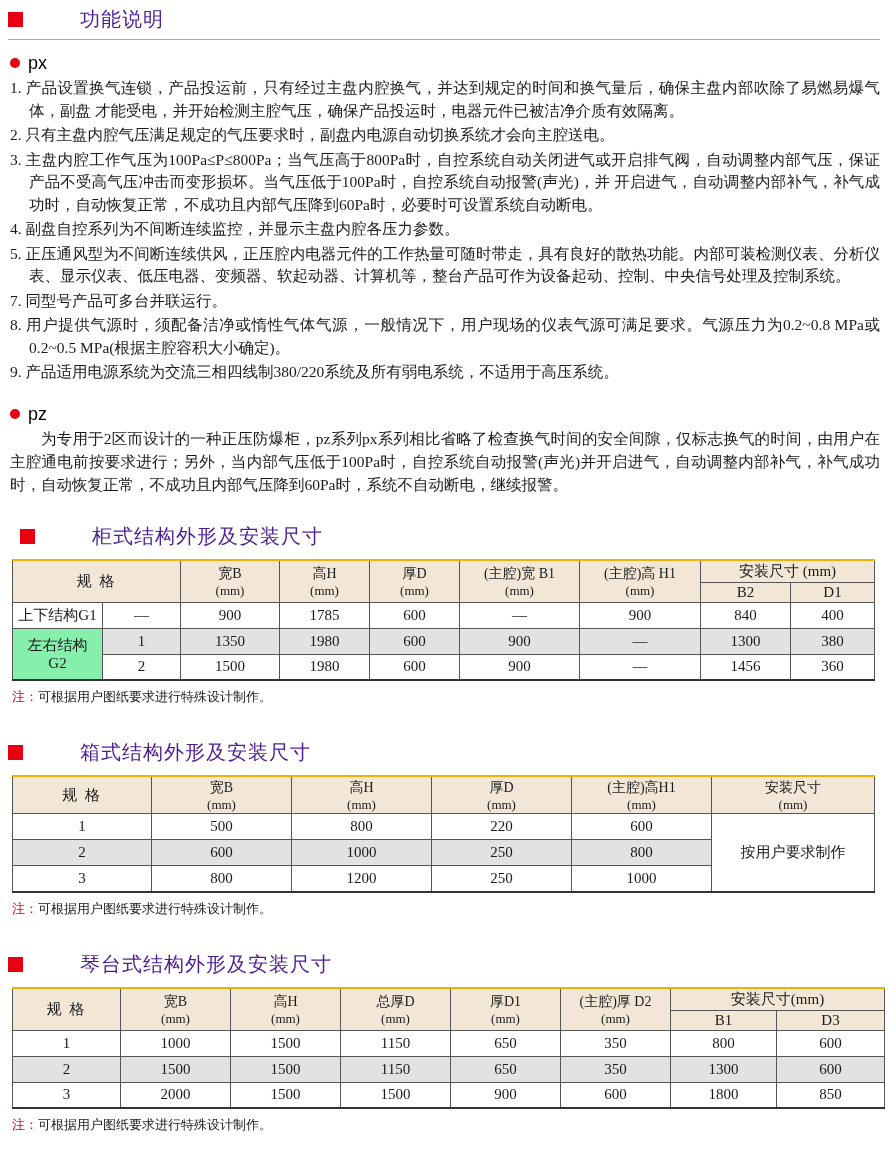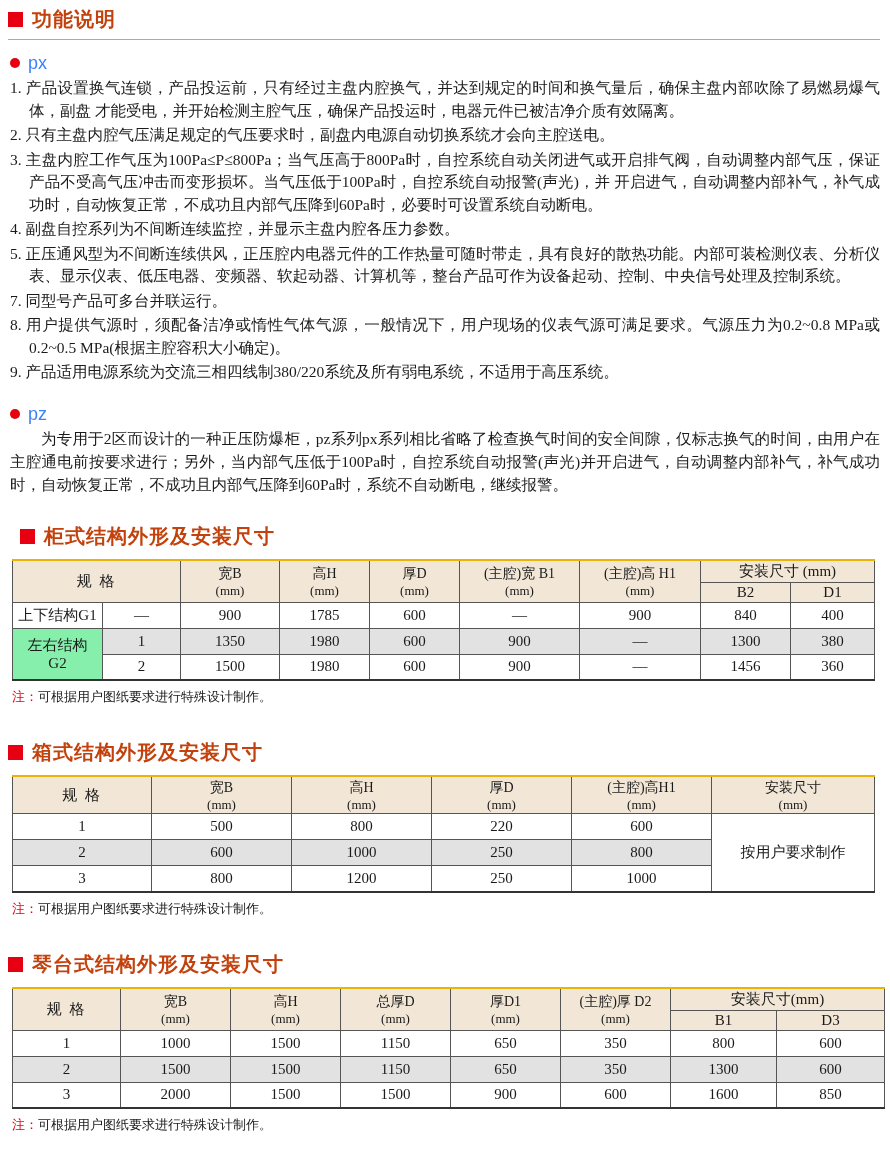--- a/index.html
+++ b/index.html
@@ -9,29 +9,29 @@
     background: #ffffff; color: #1a1a1a;
     font-family: "Liberation Serif", serif;
   }
   .page { padding: 6px 10px 0 8px; }
 
   
   .sec-head { display: flex; align-items: center; gap: 9px; margin: 0; }
   .sq { width: 15px; height: 15px; background: #e60012; flex: 0 0 auto; }
   .sec-title {
     font-family: "Liberation Sans", sans-serif;
-    font-weight: bold; font-size: 20px; color: #c2410c; letter-spacing: 1px;
+    font-weight: normal; font-size: 20px; color: #4c1d95; letter-spacing: 1px; margin-left: 48px;
   }
   .rule { border-top: 1px solid #aaa; margin: 6px 0 0 0; }
 
   
   .bullet-row { display: flex; align-items: center; gap: 8px; margin: 14px 0 0 2px; }
   .dot { width: 10px; height: 10px; border-radius: 50%; background: #e60012; flex: 0 0 auto; }
   .bullet-label {
-    color: #3b82f6; font-size: 18px; line-height: 18px;
+    color: #000000; font-size: 18px; line-height: 18px;
     font-family: "Liberation Sans", sans-serif;
   }
 
   
   .list { margin: 5px 0 0 2px; font-size: 15.5px; line-height: 22.5px; }
   .li { padding-left: 19px; text-indent: -19px; text-align: justify; margin: 0 0 2px 0; }
 
   .pz-para {
     margin: 4px 0 0 2px; font-size: 15.5px; line-height: 23px;
     text-indent: 2em; text-align: justify;
@@ -322,21 +322,21 @@
           <td>1300</td>
           <td>600</td>
         </tr>
         <tr>
           <td>3</td>
           <td>2000</td>
           <td>1500</td>
           <td>1500</td>
           <td>900</td>
           <td>600</td>
-          <td>1600</td>
+          <td>1800</td>
           <td>850</td>
         </tr>
       </tbody>
     </table>
     <div class="note">
       <span class="note-label">注：</span><span>可根据用户图纸要求进行特殊设计制作。</span>
     </div>
   </section>
 
 </div>

